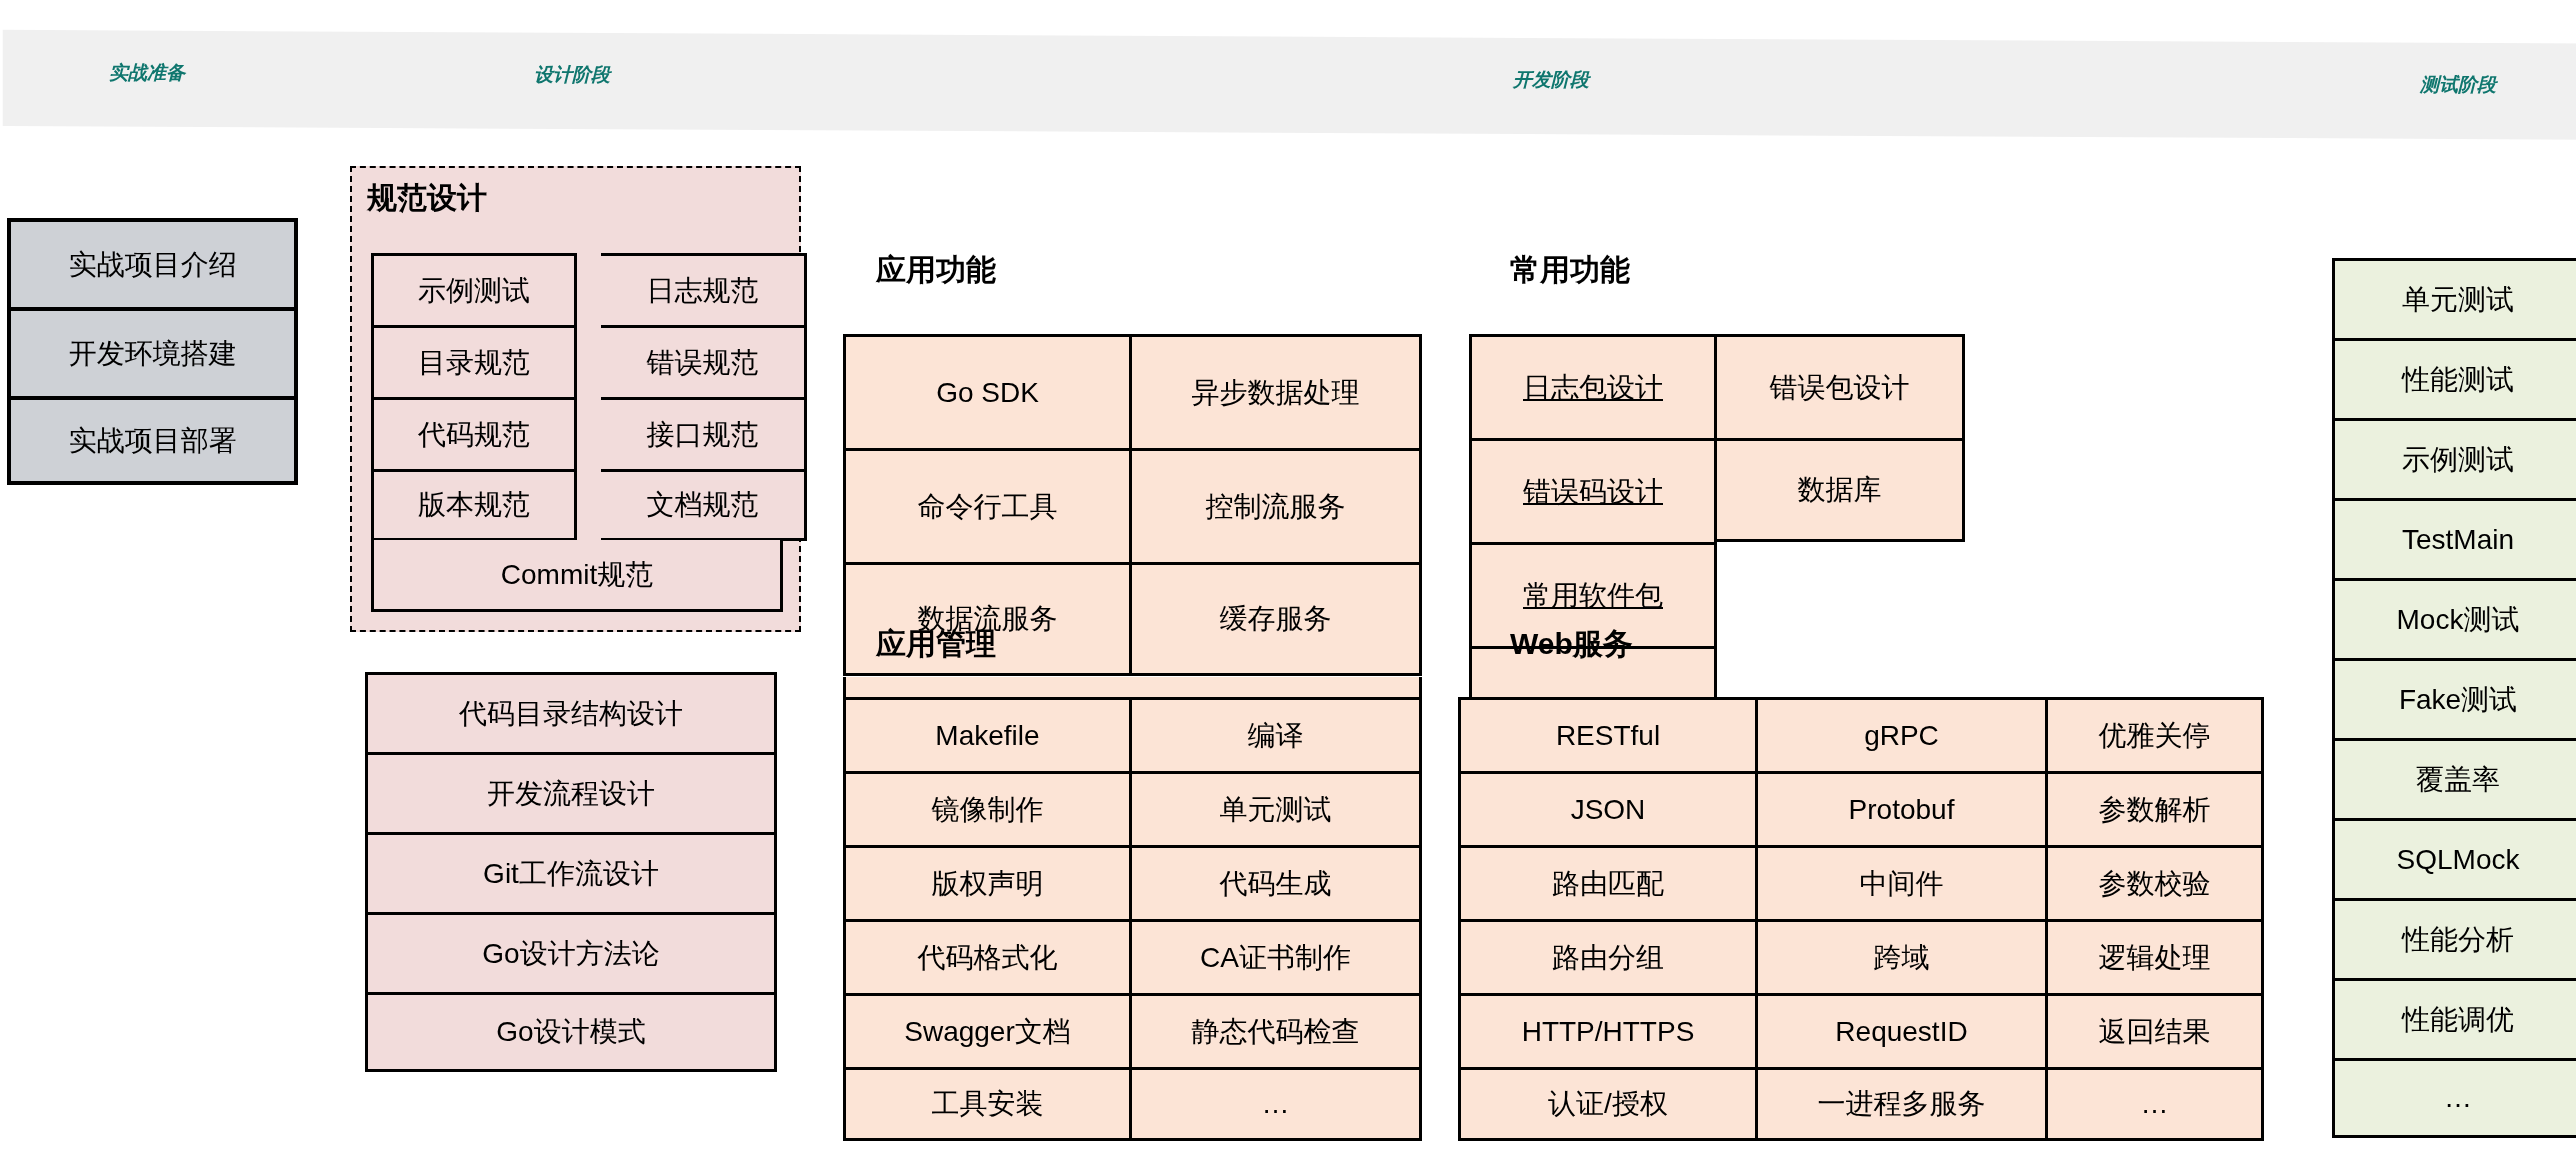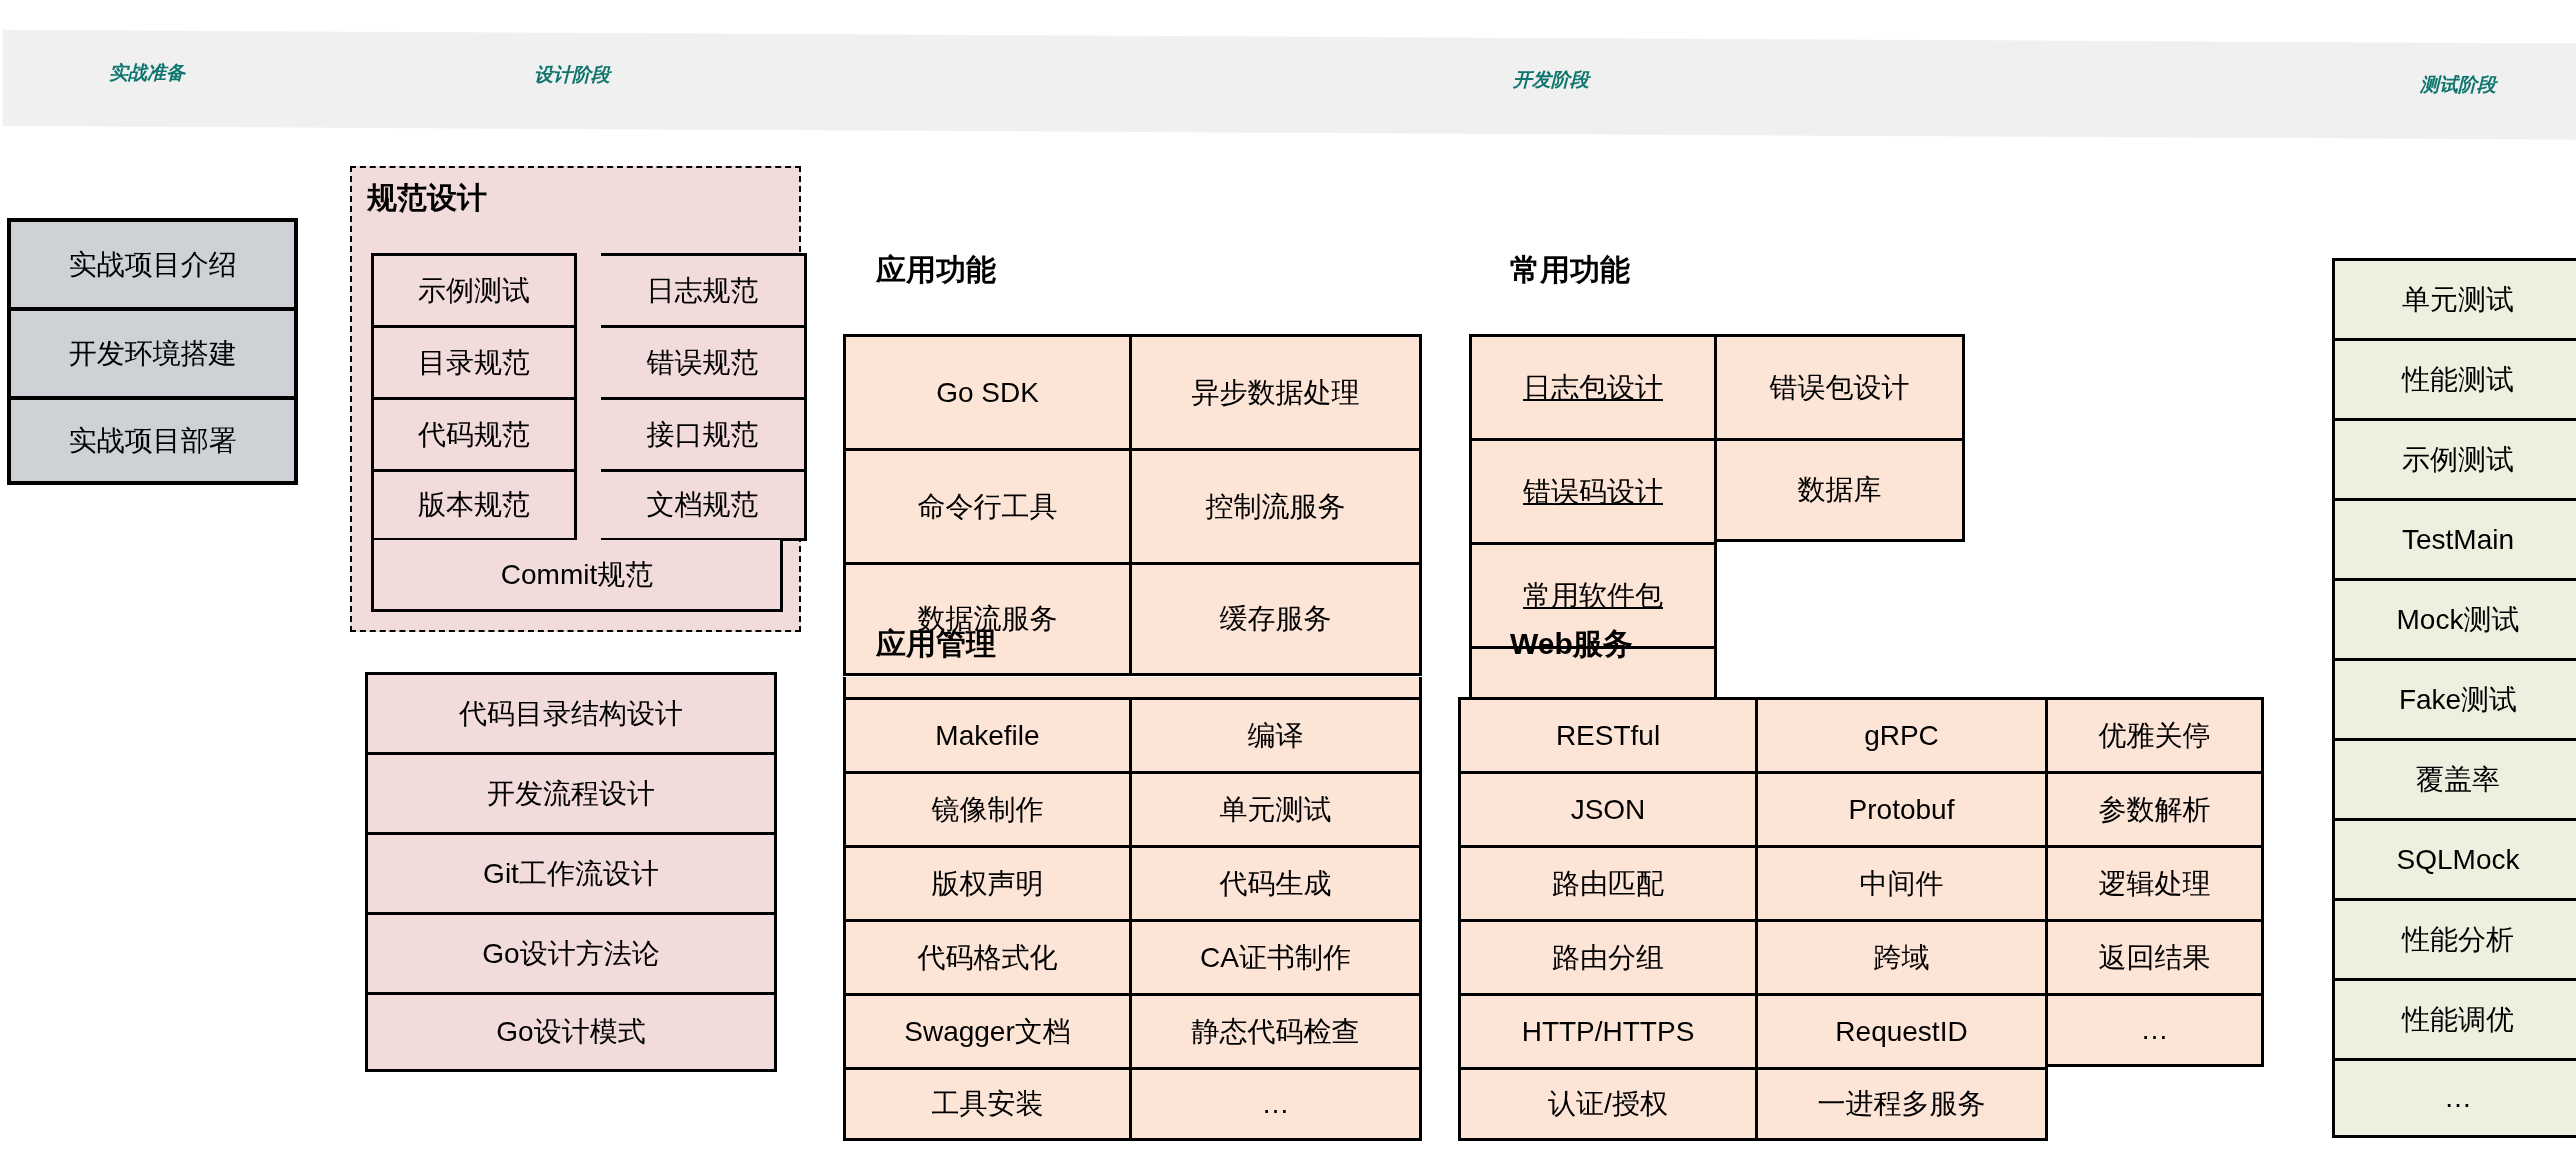--- a/index.html
+++ b/index.html
@@ -278,20 +278,23 @@
     </div>
   </div>
 <div class="stack no-left web-c3">
     <div class="cell">
       <span>优雅关停</span>
     </div>
     <div class="cell">
       <span>参数解析</span>
     </div>
     <div class="cell">
+      <span>参数校验</span>
+    </div>
+    <div class="cell">
       <span>逻辑处理</span>
     </div>
     <div class="cell">
       <span>返回结果</span>
     </div>
     <div class="cell">
       <span>…</span>
     </div>
   </div>
 

